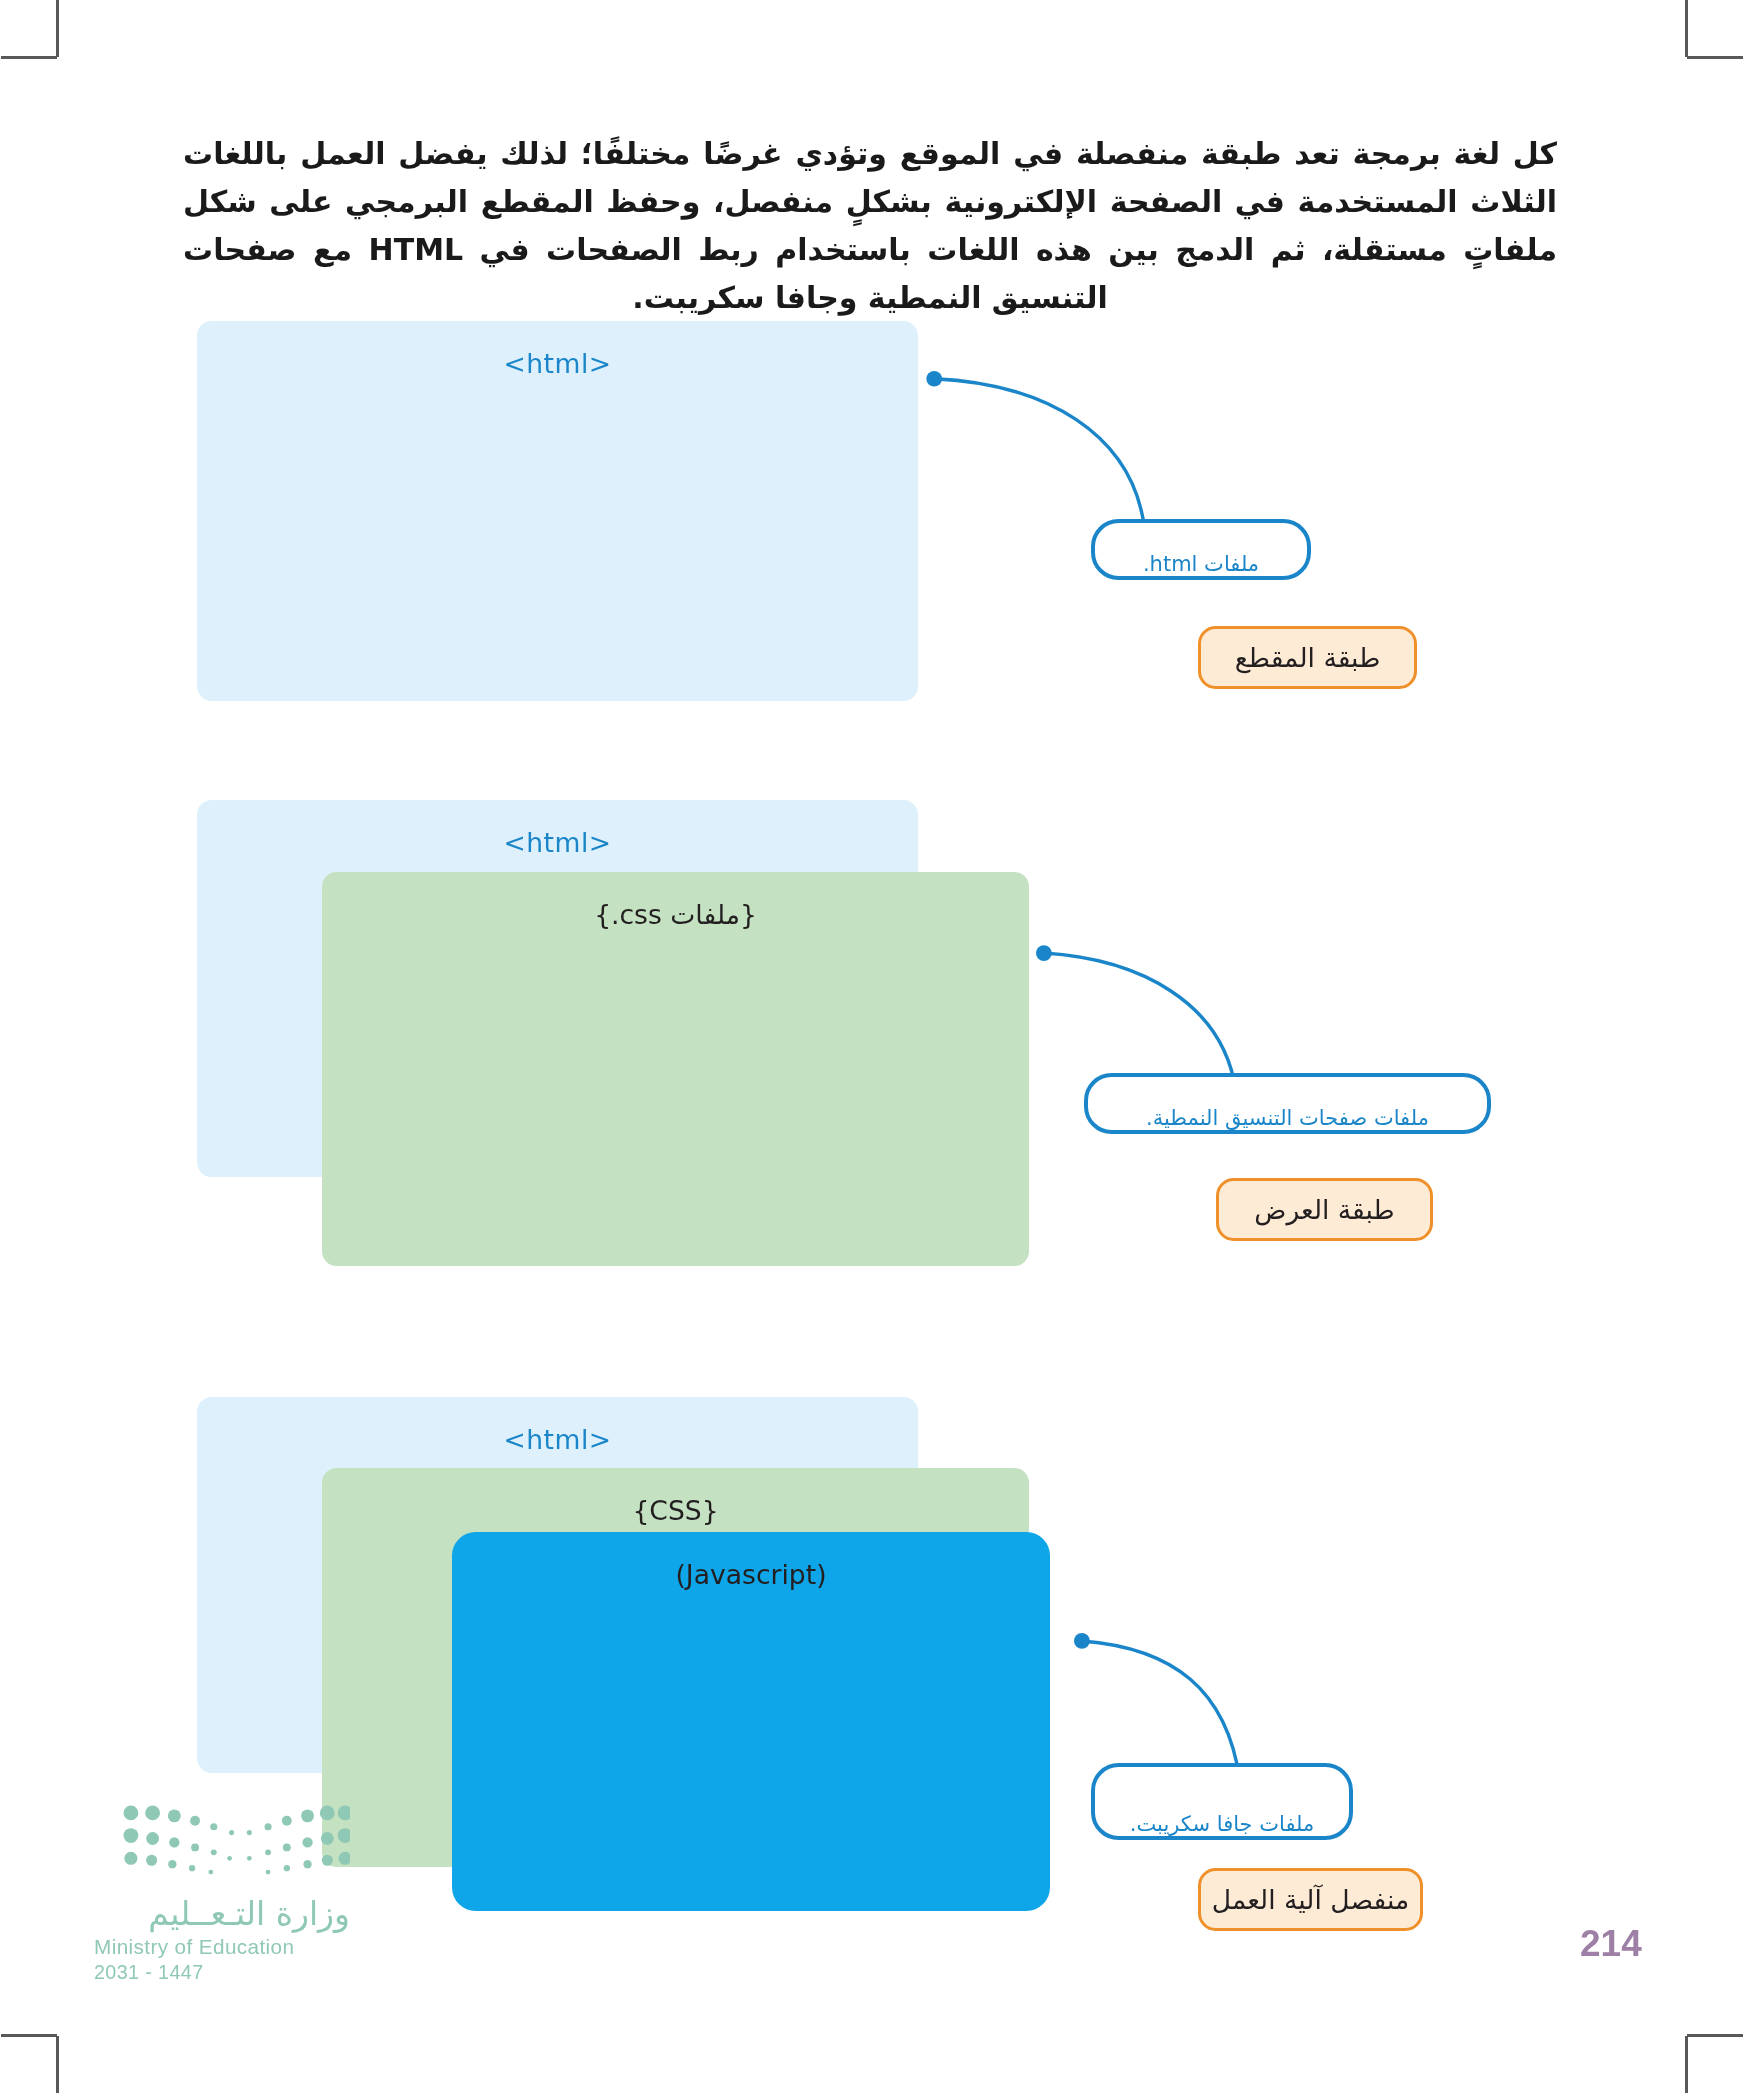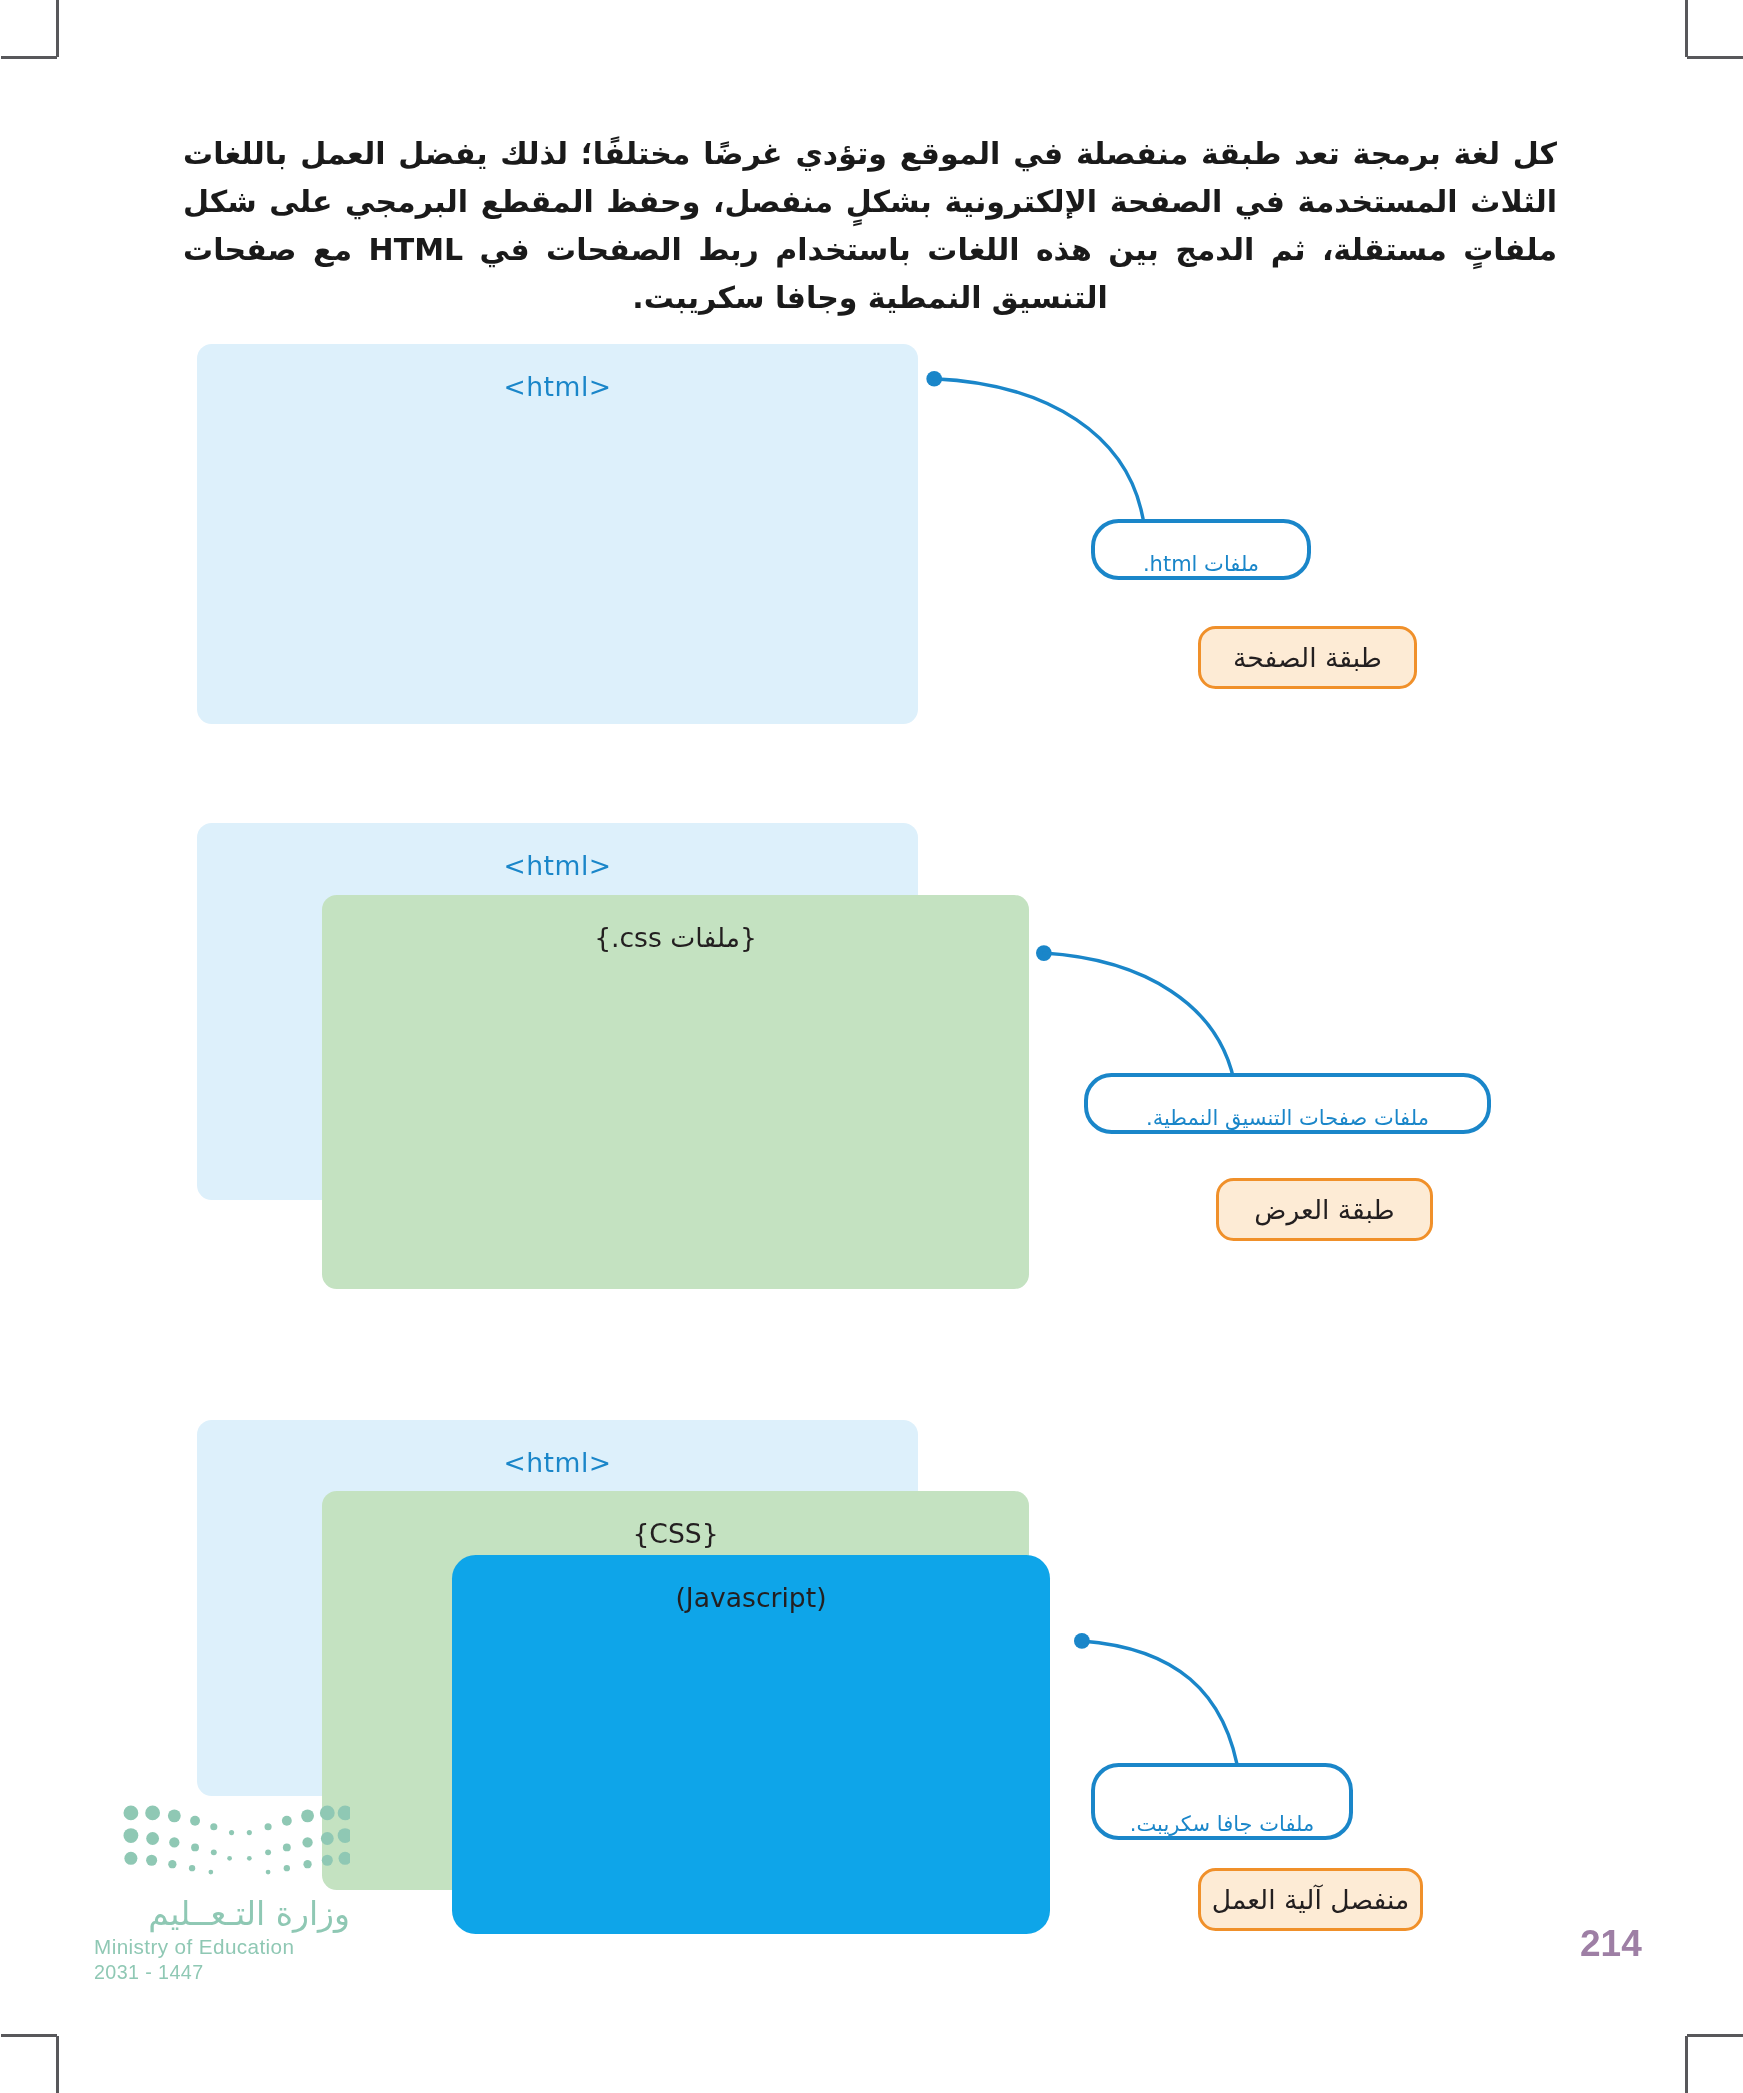--- a/index.html
+++ b/index.html
@@ -49,21 +49,20 @@
   }
 
   
   .layer-group { position: absolute; left: 0; top: 0; width: 1744px; }
 
   .panel {
     position: absolute;
     box-sizing: border-box;
     padding-top: 25.6px;
     text-align: center;
-    margin-top: 23px;
   }
   .panel-label {
     font-size: 26.6px;
     line-height: 33px;
     direction: rtl;
     font-family: "DejaVu Sans", "Liberation Sans", sans-serif;
   }
   .panel.html-panel {
     background: #ddf0fb;
     border-radius: 14.8px;
@@ -194,21 +193,21 @@
   <svg class="connector" style="left:926px; top:364px;" width="335" height="177" viewBox="0 0 340 180">
     <circle cx="8" cy="15" r="8" fill="#1a86c9"></circle>
     <path d="M8,15 C120,20 210,70 222,168" fill="none" stroke="#1a86c9" stroke-width="3.5" stroke-linecap="round"></path>
   </svg>
 
   <div class="callout-pill" style="left:1091px; top:519px; width:220px; height:61px;">
     <span>ملفات html.</span>
   </div>
 
   <div class="layer-badge" style="left:1198px; top:626px; width:219px; height:63px;">
-    <span>طبقة الصفحة</span>
+    <span>طبقة المقطع</span>
   </div>
 </div>
 
 <div class="layer-group">
 
   <div class="panel html-panel" style="left:197px; top:800px; width:721px; height:377px;">
     <div class="panel-label">&lt;html&gt;</div>
   </div>
 
   <div class="panel css-panel" style="left:322px; top:872px; width:707px; height:394px;">

